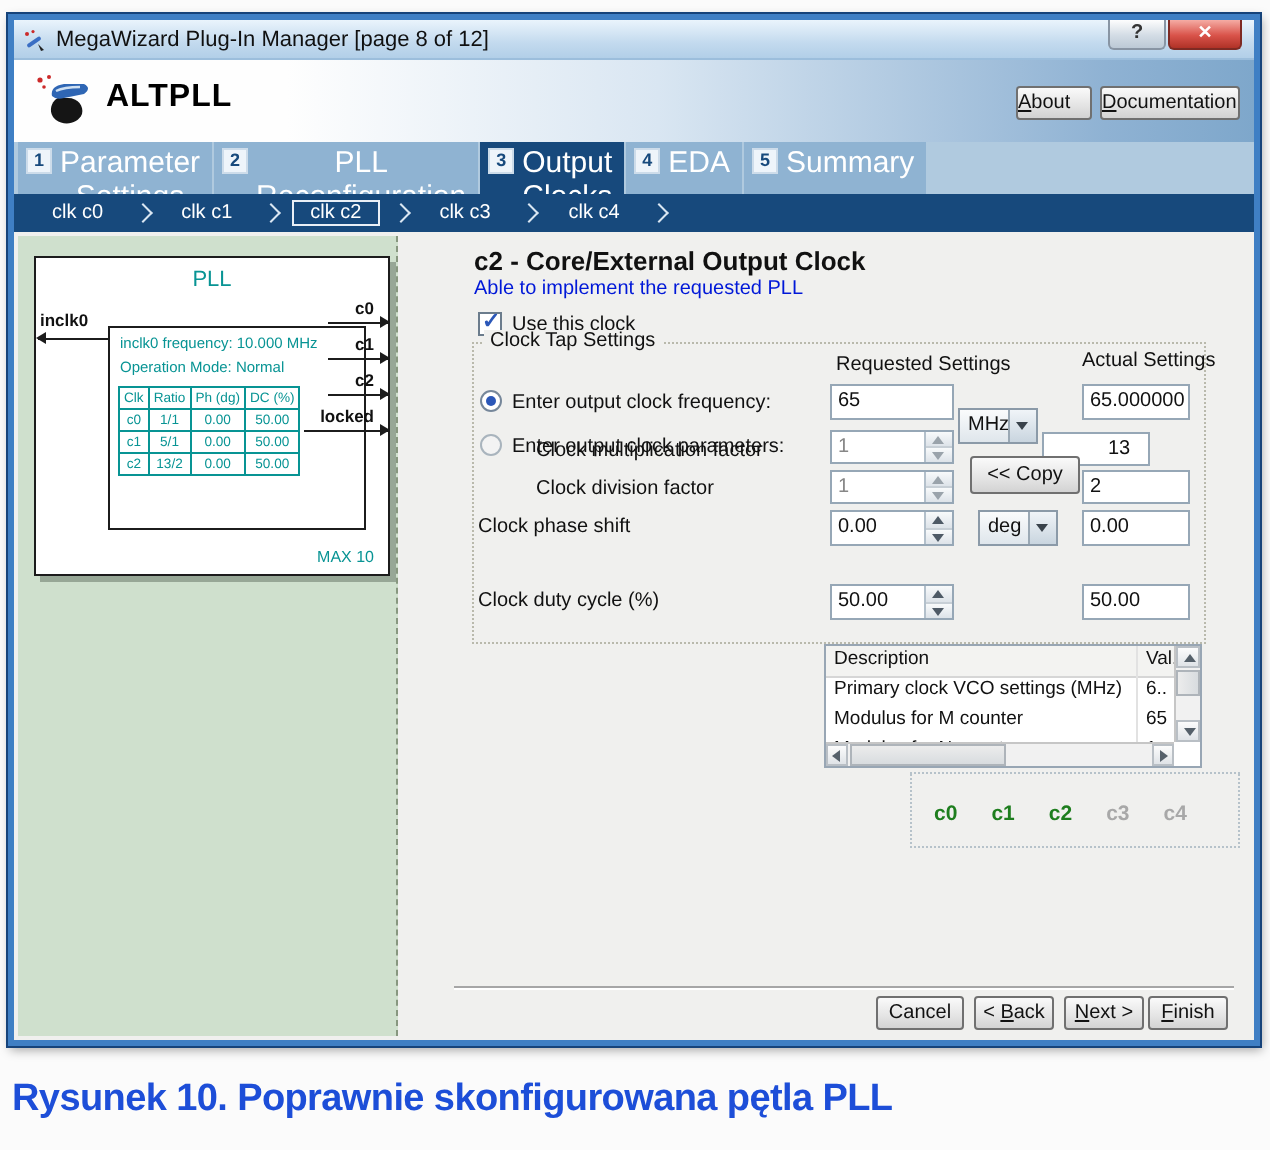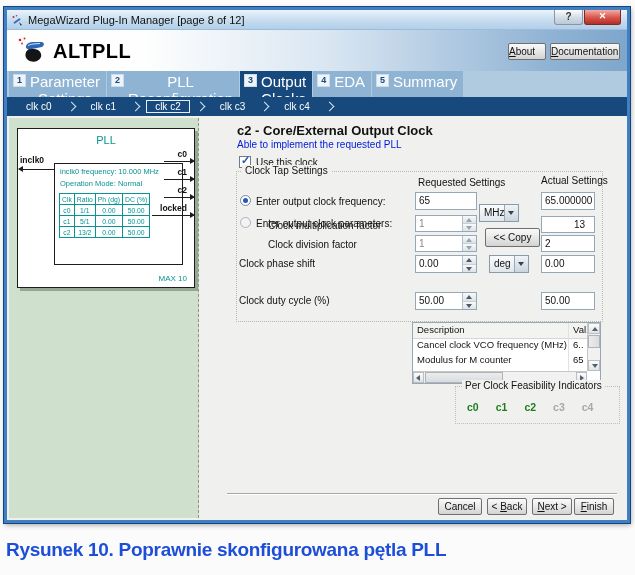--- a/index.html
+++ b/index.html
@@ -20,21 +20,21 @@
   .tb-close{width:35px;height:14px;background:linear-gradient(#f5aca4,#d9534a 55%,#b03227);
     border:1px solid #7e2a23;border-top:none;border-radius:0 0 3px 3px;position:relative;}
   .tb-close::after{content:"✕";position:absolute;left:0;right:0;top:0;color:#fff;font-size:9px;
     font-weight:bold;text-align:center;line-height:13px;}
 
   
   .hdr{position:absolute;left:0;top:20px;right:0;height:41px;
     background:linear-gradient(to right,#fefefe 22%,#d9e6f2 52%,#8fb2d3 88%,#7ea7cb);
     border-bottom:1px solid #8fb0cc;}
   .logo{position:absolute;left:9px;top:6px;}
-  .app-title{position:absolute;left:46px;top:10px;font-size:20px;font-weight:bold;color:#000;letter-spacing:.5px;}
+  .app-title{position:absolute;left:46px;top:10px;font-size:16px;font-weight:bold;color:#000;letter-spacing:.5px;}
   .hdr-btn{position:absolute;top:13px;height:17px;box-sizing:border-box;
     background:linear-gradient(#fafafa,#e3e3e3 60%,#d2d2d2);border:1px solid #707070;border-radius:2px;
     font-size:10px;line-height:15px;color:#111;}
   .btn-about{left:501px;width:38px;}
   .btn-doc{left:543px;width:70px;}
   .u{text-decoration:underline;}
 
   
   .tabstrip{position:absolute;left:0;top:61px;right:0;height:26px;background:#b0cadf;
     display:flex;padding-left:2px;box-sizing:border-box;}
@@ -314,21 +314,21 @@
         <div class="abs" style="left:56px;top:102px;">Enter output clock parameters:</div>
 
         <div class="abs" style="left:68px;top:104px;">Clock multiplication factor</div>
         <div class="fld spin dis" style="left:215px;top:99px;width:62px;height:17px;">
           <span>1</span>
           <span class="spin-btns">
               <span class="spin-up"></span>
               <span class="spin-dn"></span>
             </span>
         </div>
-        <div class="fld" style="left:341px;top:100px;width:54px;height:17px;padding-left:32px;">13</div>
+        <div class="fld" style="left:321px;top:100px;width:54px;height:17px;padding-left:32px;">13</div>
 
         <div class="btn" style="left:285px;top:112px;width:55px;height:19px;line-height:17px;">&lt;&lt; Copy</div>
 
         <div class="abs" style="left:68px;top:123px;">Clock division factor</div>
         <div class="fld spin dis" style="left:215px;top:119px;width:62px;height:17px;">
           <span>1</span>
           <span class="spin-btns">
               <span class="spin-up"></span>
               <span class="spin-dn"></span>
             </span>
@@ -361,21 +361,21 @@
 
 
         <div class="stable" style="left:212px;top:206px;width:189px;height:62px;">
           <div class="st-hdr">
             <span class="st-desc">Description</span>
             <span class="st-val">Val..</span>
           </div>
           <div class="st-colline"></div>
           <div class="st-rows">
             <div class="st-row">
-              <span class="st-desc">Cancel clock VCO frequency (MHz)</span>
+              <span class="st-desc">Primary clock VCO settings (MHz)</span>
               <span class="st-val">6..</span>
             </div>
             <div class="st-row">
               <span class="st-desc">Modulus for M counter</span>
               <span class="st-val">65</span>
             </div>
             <div class="st-row">
               <span class="st-desc">Modulus for N counter</span>
               <span class="st-val">1</span>
             </div>
@@ -394,21 +394,20 @@
 
         <div class="grp" style="left:255px;top:270px;width:163px;height:36px;border-color:#b6c2ca;">
           <div class="feas-ind" style="position:absolute;left:11px;top:14px;">
             <span class="ok">c0</span>
             <span class="ok">c1</span>
             <span class="ok">c2</span>
             <span class="na">c3</span>
             <span class="na">c4</span>
           </div>
         </div>
-        <div class="grp-label" style="left:262px;top:264px;">Per Clock Feasibility Indicators</div>
 
         <div class="divider" style="left:27px;right:8px;top:377px;"></div>
         <div class="btn" style="left:238px;top:382px;width:44px;height:17px;">Cancel</div>
         <div class="btn" style="left:287px;top:382px;width:40px;height:17px;"><span>&lt; </span><span class="u">B</span><span>ack</span></div>
         <div class="btn" style="left:332px;top:382px;width:40px;height:17px;"><span class="u">N</span><span>ext &gt;</span></div>
         <div class="btn" style="left:374px;top:382px;width:40px;height:17px;"><span class="u">F</span><span>inish</span></div>
       </div>
     </div>
   </div>
 

